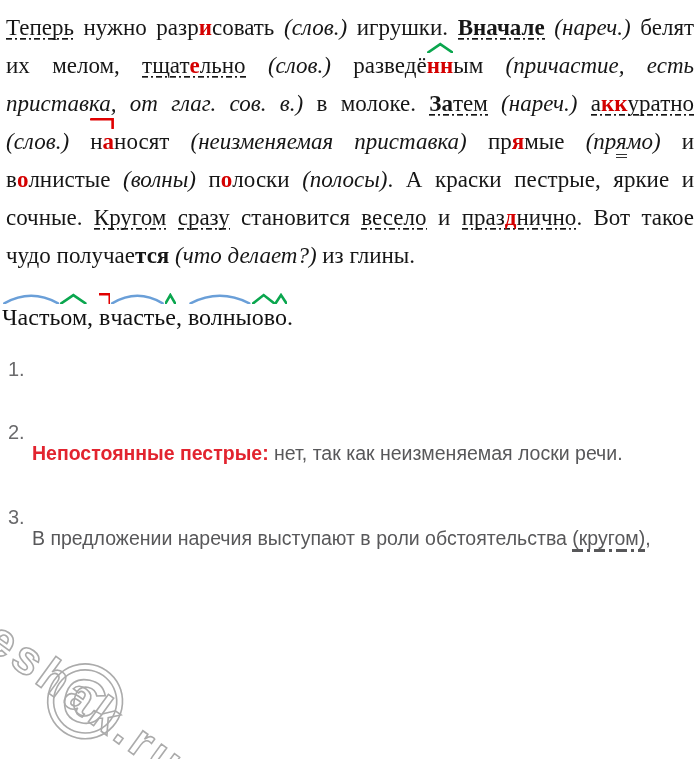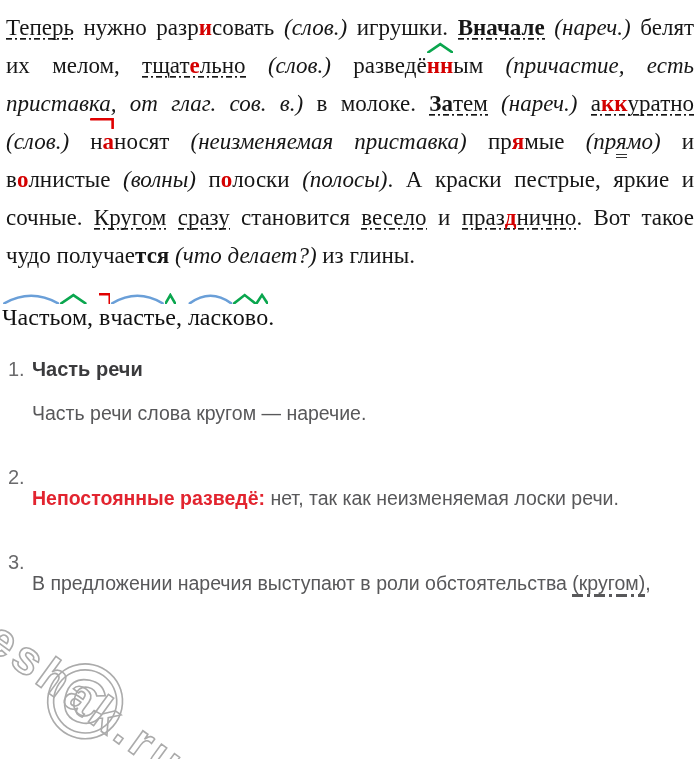--- a/index.html
+++ b/index.html
@@ -77,40 +77,38 @@
         </svg><span>Часть</span></span><span class="mk"><svg viewBox="0 0 100 16" preserveAspectRatio="none">
           <path d="M5,15 L50,3 L95,15" fill="none" stroke="#0aa64e" stroke-width="2.6" stroke-linecap="round" vector-effect="non-scaling-stroke"></path>
         </svg><span>ом</span></span><span>, </span><span class="mk"><svg class="pf" viewBox="0 0 100 16" preserveAspectRatio="none">
           <path d="M5,4 L95,4 L95,15" fill="none" stroke="#e00000" stroke-width="2.6" stroke-linecap="round" vector-effect="non-scaling-stroke"></path>
         </svg><span>в</span></span><span class="mk"><svg viewBox="0 0 100 16" preserveAspectRatio="none">
           <path d="M4,15 Q50,-7 96,15" fill="none" stroke="#6a9fd8" stroke-width="2.6" stroke-linecap="round" vector-effect="non-scaling-stroke"></path>
         </svg><span>часть</span></span><span class="mk"><svg viewBox="0 0 100 16" preserveAspectRatio="none">
           <path d="M5,15 L50,3 L95,15" fill="none" stroke="#0aa64e" stroke-width="2.6" stroke-linecap="round" vector-effect="non-scaling-stroke"></path>
         </svg><span>е</span></span><span>, </span><span class="mk"><svg viewBox="0 0 100 16" preserveAspectRatio="none">
           <path d="M4,15 Q50,-7 96,15" fill="none" stroke="#6a9fd8" stroke-width="2.6" stroke-linecap="round" vector-effect="non-scaling-stroke"></path>
-        </svg><span>ласк</span></span><span class="mk"><svg viewBox="0 0 100 16" preserveAspectRatio="none">
+        </svg><span>волны</span></span><span class="mk"><svg viewBox="0 0 100 16" preserveAspectRatio="none">
           <path d="M5,15 L50,3 L95,15" fill="none" stroke="#0aa64e" stroke-width="2.6" stroke-linecap="round" vector-effect="non-scaling-stroke"></path>
         </svg><span>ов</span></span><span class="mk"><svg viewBox="0 0 100 16" preserveAspectRatio="none">
           <path d="M5,15 L50,3 L95,15" fill="none" stroke="#0aa64e" stroke-width="2.6" stroke-linecap="round" vector-effect="non-scaling-stroke"></path>
         </svg><span>о</span></span><span>.</span></p>
 
   <div class="sections">
 
     <div class="section">
       <div class="num">1.</div>
       <div class="sec-content">
-        <div class="sec-title">Часть речи</div>
-        <p class="sec-body"><span>Часть речи слова кругом — наречие.</span></p>
       </div>
     </div>
 
     <div class="section">
       <div class="num">2.</div>
       <div class="sec-content">
-        <p class="sec-body"><span class="sr">Непостоянные разведё:</span><span> нет, так как неизменяемая лоски речи.</span></p>
+        <p class="sec-body"><span class="sr">Непостоянные пестрые:</span><span> нет, так как неизменяемая лоски речи.</span></p>
       </div>
     </div>
 
     <div class="section">
       <div class="num">3.</div>
       <div class="sec-content">
         <p class="sec-body"><span>В предложении наречия выступают в роли обстоятельства </span><span class="ud3">(кругом)</span><span>,</span></p>
       </div>
     </div>
 

